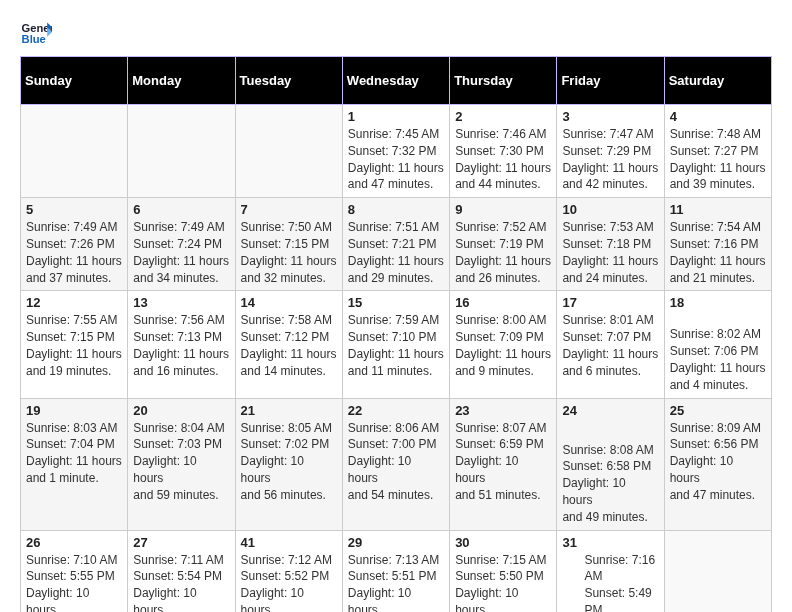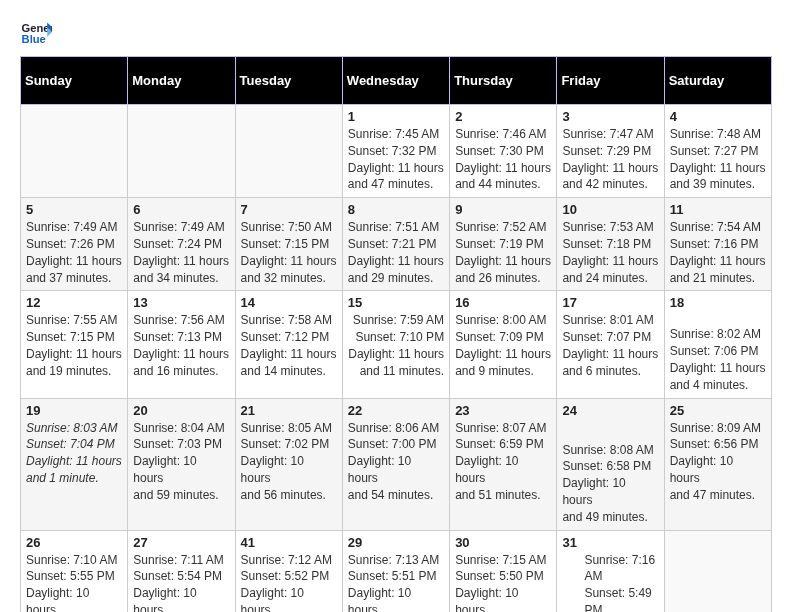--- a/index.html
+++ b/index.html
@@ -225,21 +225,21 @@
           </td>
           <td>
             <span class="day-number">14</span>
             <div class="day-info" style="white-space: pre-line;">Sunrise: 7:58 AM
 Sunset: 7:12 PM
 Daylight: 11 hours
 and 14 minutes.</div>
           </td>
           <td>
             <span class="day-number">15</span>
-            <div class="day-info" style="white-space: pre-line; text-align: right;">Sunrise: 7:59 AM
+            <div class="day-info" style="white-space: pre-line;">Sunrise: 7:59 AM
 Sunset: 7:10 PM
 Daylight: 11 hours
 and 11 minutes.</div>
           </td>
           <td>
             <span class="day-number">16</span>
             <div class="day-info" style="white-space: pre-line;">Sunrise: 8:00 AM
 Sunset: 7:09 PM
 Daylight: 11 hours
 and 9 minutes.</div>
@@ -255,21 +255,21 @@
             <span class="day-number">18</span>
             <div class="day-info" style="white-space: pre-line; margin-top: 16px;">Sunrise: 8:02 AM
 Sunset: 7:06 PM
 Daylight: 11 hours
 and 4 minutes.</div>
           </td>
         </tr>
         <tr>
           <td>
             <span class="day-number">19</span>
-            <div class="day-info" style="white-space: pre-line; font-style: italic;">Sunrise: 8:03 AM
+            <div class="day-info" style="white-space: pre-line;">Sunrise: 8:03 AM
 Sunset: 7:04 PM
 Daylight: 11 hours
 and 1 minute.</div>
           </td>
           <td>
             <span class="day-number">20</span>
             <div class="day-info" style="white-space: pre-line;">Sunrise: 8:04 AM
 Sunset: 7:03 PM
 Daylight: 10 hours
 and 59 minutes.</div>

